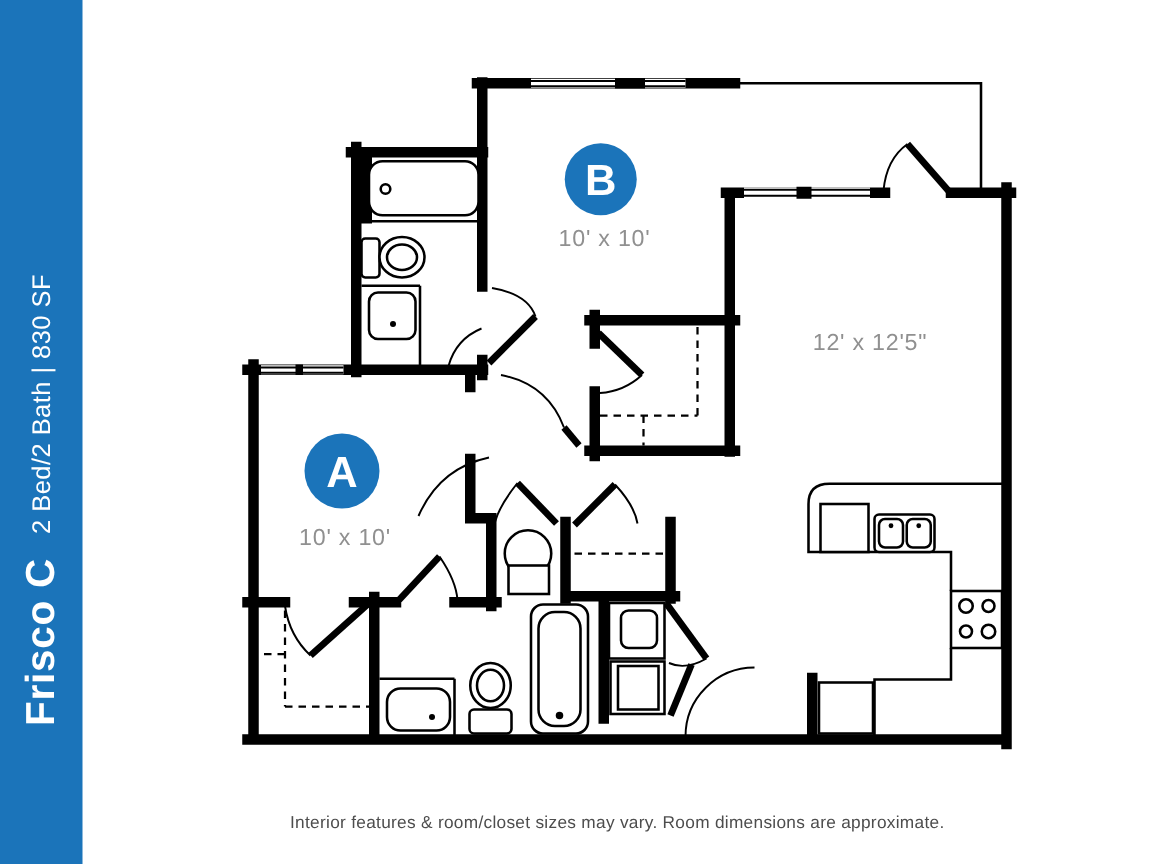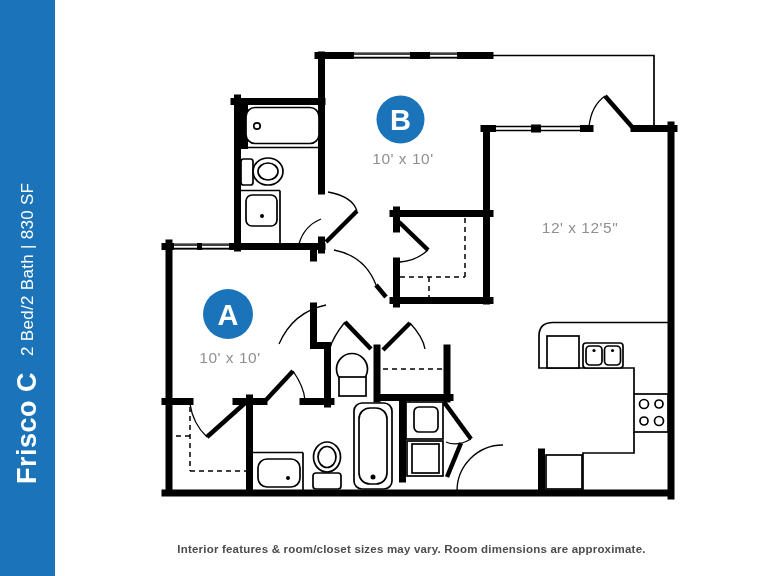--- a/index.html
+++ b/index.html
@@ -7,21 +7,21 @@
          font-family:"Liberation Sans",sans-serif;}
   .plan-svg{position:absolute;left:0;top:0;width:768px;height:576px;}
   .sidebar{position:absolute;left:0;top:0;width:55px;height:576px;background:#1b74ba;}
   .sidebar-rot{position:absolute;left:0;top:0;width:576px;height:55px;
                transform-origin:0 0;transform:rotate(-90deg) translateX(-100%);
                display:flex;align-items:center;box-sizing:border-box;
                padding-left:92px;gap:16px;color:#fff;white-space:nowrap;}
   .plan-title{font-size:27px;font-weight:bold;letter-spacing:.5px;}
   .plan-specs{font-size:17px;font-weight:500;letter-spacing:.3px;}
   .footer{position:absolute;left:55px;right:0;top:543px;text-align:center;
-          font-size:11.5px;color:#4d4d4d;letter-spacing:.2px;font-weight:bold;}
+          font-size:11.5px;color:#4d4d4d;letter-spacing:.2px;}
   .wall{stroke:#000;stroke-width:7;fill:none;stroke-linecap:square;}
   .thin{stroke:#000;stroke-width:1.7;fill:none;}
   .thin-f{stroke:#000;stroke-width:1.7;fill:#fff;}
   .arc{stroke:#000;stroke-width:1.3;fill:none;}
   .leaf{stroke:#000;stroke-width:4.5;fill:none;}
   .winline{stroke:#000;stroke-width:1.4;fill:none;}
   .dash{stroke:#000;stroke-width:1.5;fill:none;stroke-dasharray:5 4;}
   .marker-letter{font-family:"Liberation Sans",sans-serif;font-size:29px;font-weight:bold;
                  fill:#ffffff;text-anchor:middle;}
   .dim-label{font-family:"Liberation Sans",sans-serif;font-size:15.5px;fill:#909090;

